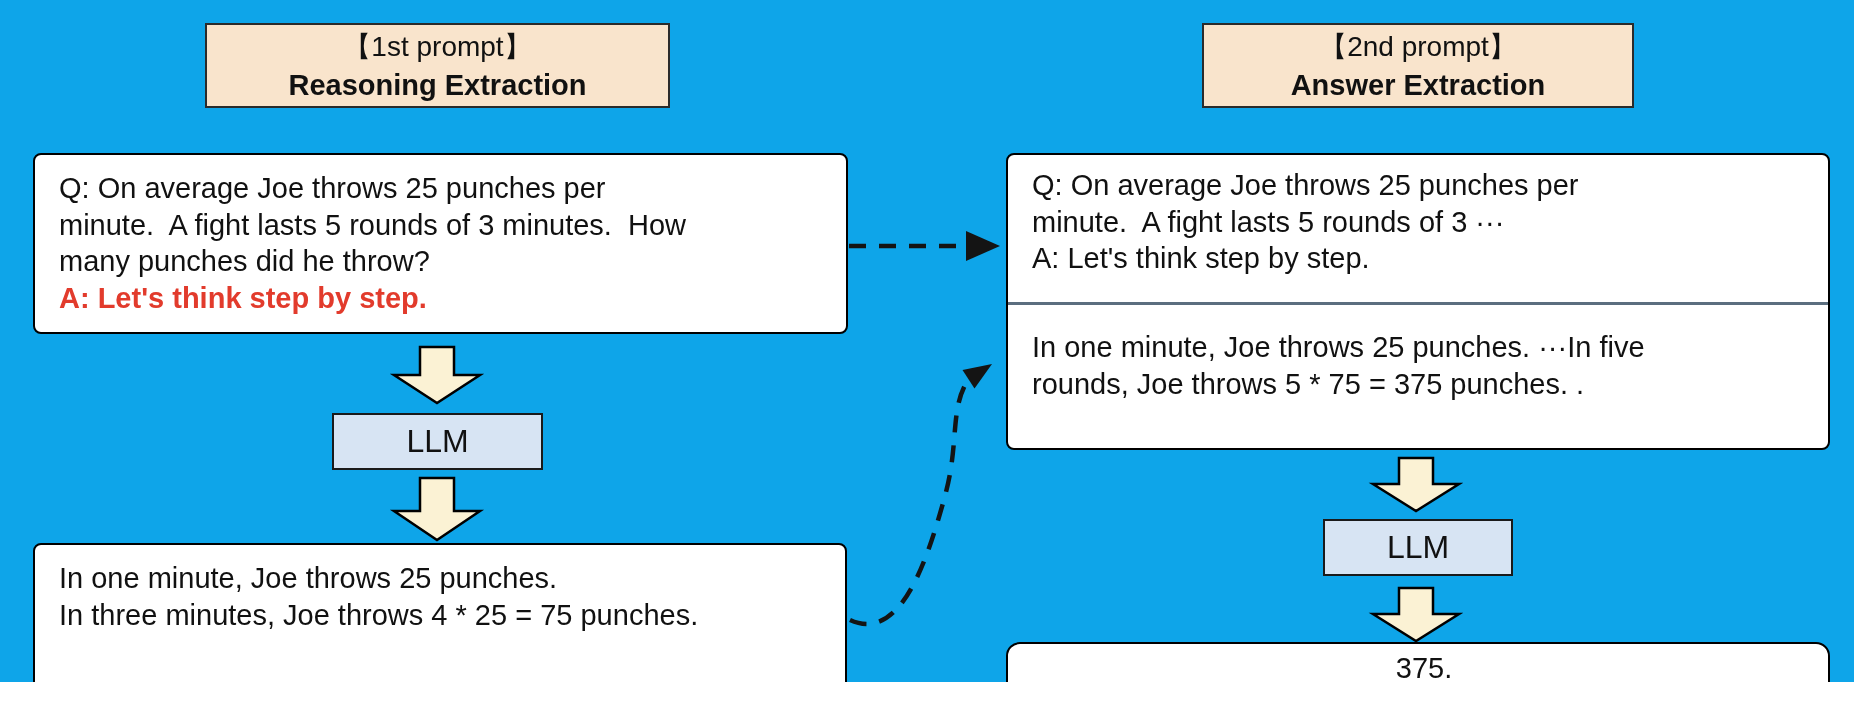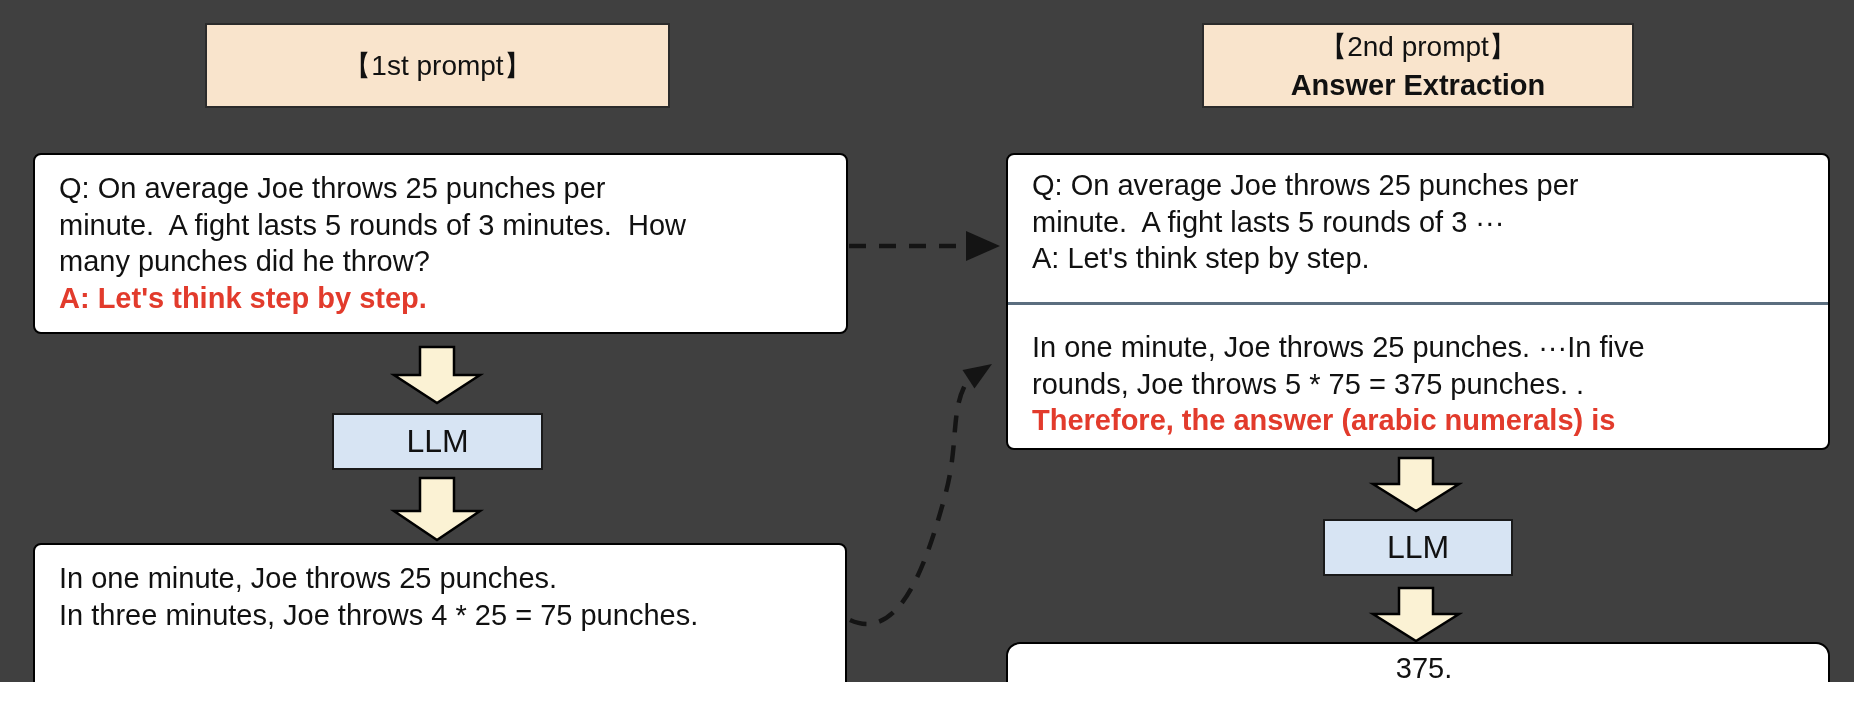--- a/index.html
+++ b/index.html
@@ -1,17 +1,17 @@
 <!DOCTYPE html>
 <html><head>
 <meta charset="utf-8">
 <style>
   html,body{margin:0;padding:0;background:#ffffff;}
   .canvas{
-    position:relative;width:1854px;height:682px;background:#404040;
+    position:relative;width:1854px;height:682px;background:#0ea5e9;
     font-family:"Liberation Sans", sans-serif;color:#111111;overflow:hidden;
   }
   .overlay{position:absolute;left:0;top:0;width:1854px;height:726px;pointer-events:none;}
   .hdr{
     position:absolute;background:#f9e4cc;border:2px solid #2b2b2b;
     display:flex;flex-direction:column;align-items:center;justify-content:center;
     text-align:center;line-height:38px;box-sizing:border-box;
   }
   .hdr .h1{font-size:28px;}
   .hdr .h2{font-size:29px;font-weight:bold;}
@@ -59,20 +59,21 @@
     </g>
 
     <g>
       <path d="M 850 620 C 900 643, 927 563, 946 492 C 959 442, 950 408, 968 380" fill="none" stroke="#141414" stroke-width="4.5" stroke-dasharray="17 13"></path>
       <polygon points="992,364 974.5,388.5 962.5,370" fill="#141414"></polygon>
     </g>
   </svg>
 
   <div class="hdr" style="left:205px;top:23px;width:465px;height:85px;">
     <span class="h1">【1st prompt】</span>
+    <span class="h2">Reasoning Extraction</span>
   </div>
 
   <div class="rbox pad" style="left:33px;top:153px;width:815px;height:181px;">
     <span class="line">Q: On average Joe throws 25 punches per</span>
     <span class="line">minute.  A fight lasts 5 rounds of 3 minutes.  How</span>
     <span class="line">many punches did he throw?</span>
     <span class="line red">A: Let's think step by step.</span>
   </div>
 
   <div class="llm" style="left:332px;top:413px;width:211px;height:57px;">
@@ -92,21 +93,20 @@
   <div class="rbox bigbox" style="left:1006px;top:153px;width:824px;height:297px;">
     <div class="sec top">
       <span class="line">Q: On average Joe throws 25 punches per</span>
       <span class="line">minute.  A fight lasts 5 rounds of 3 ···</span>
       <span class="line">A: Let's think step by step.</span>
     </div>
     <div class="divider"></div>
     <div class="sec bot">
       <span class="line">In one minute, Joe throws 25 punches. ···In five</span>
       <span class="line">rounds, Joe throws 5 * 75 = 375 punches. .</span>
-      <span class="line red">Therefore, the answer (arabic numerals) is</span>
     </div>
   </div>
 
   <div class="llm" style="left:1323px;top:519px;width:190px;height:57px;">
     <span>LLM</span>
   </div>
 
   <div class="ansbox" style="left:1006px;top:642px;width:824px;height:53px;">
     <span>375.</span>
   </div>

